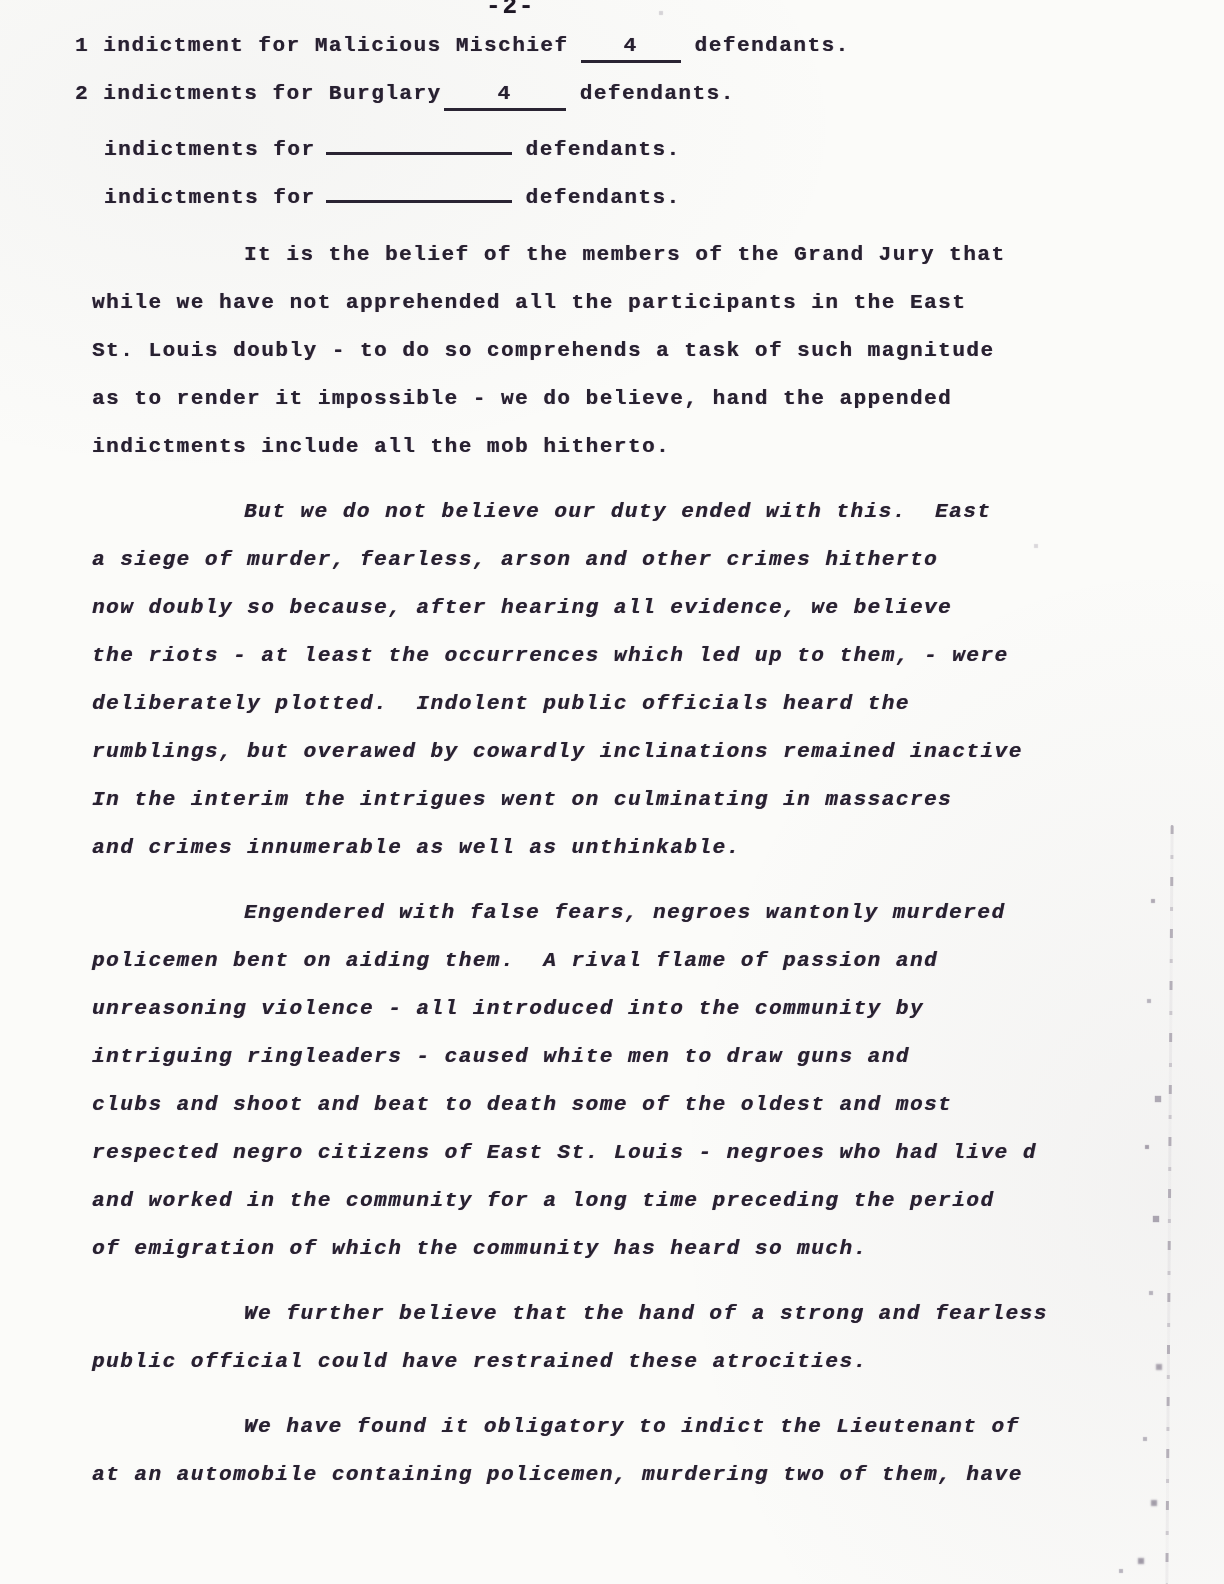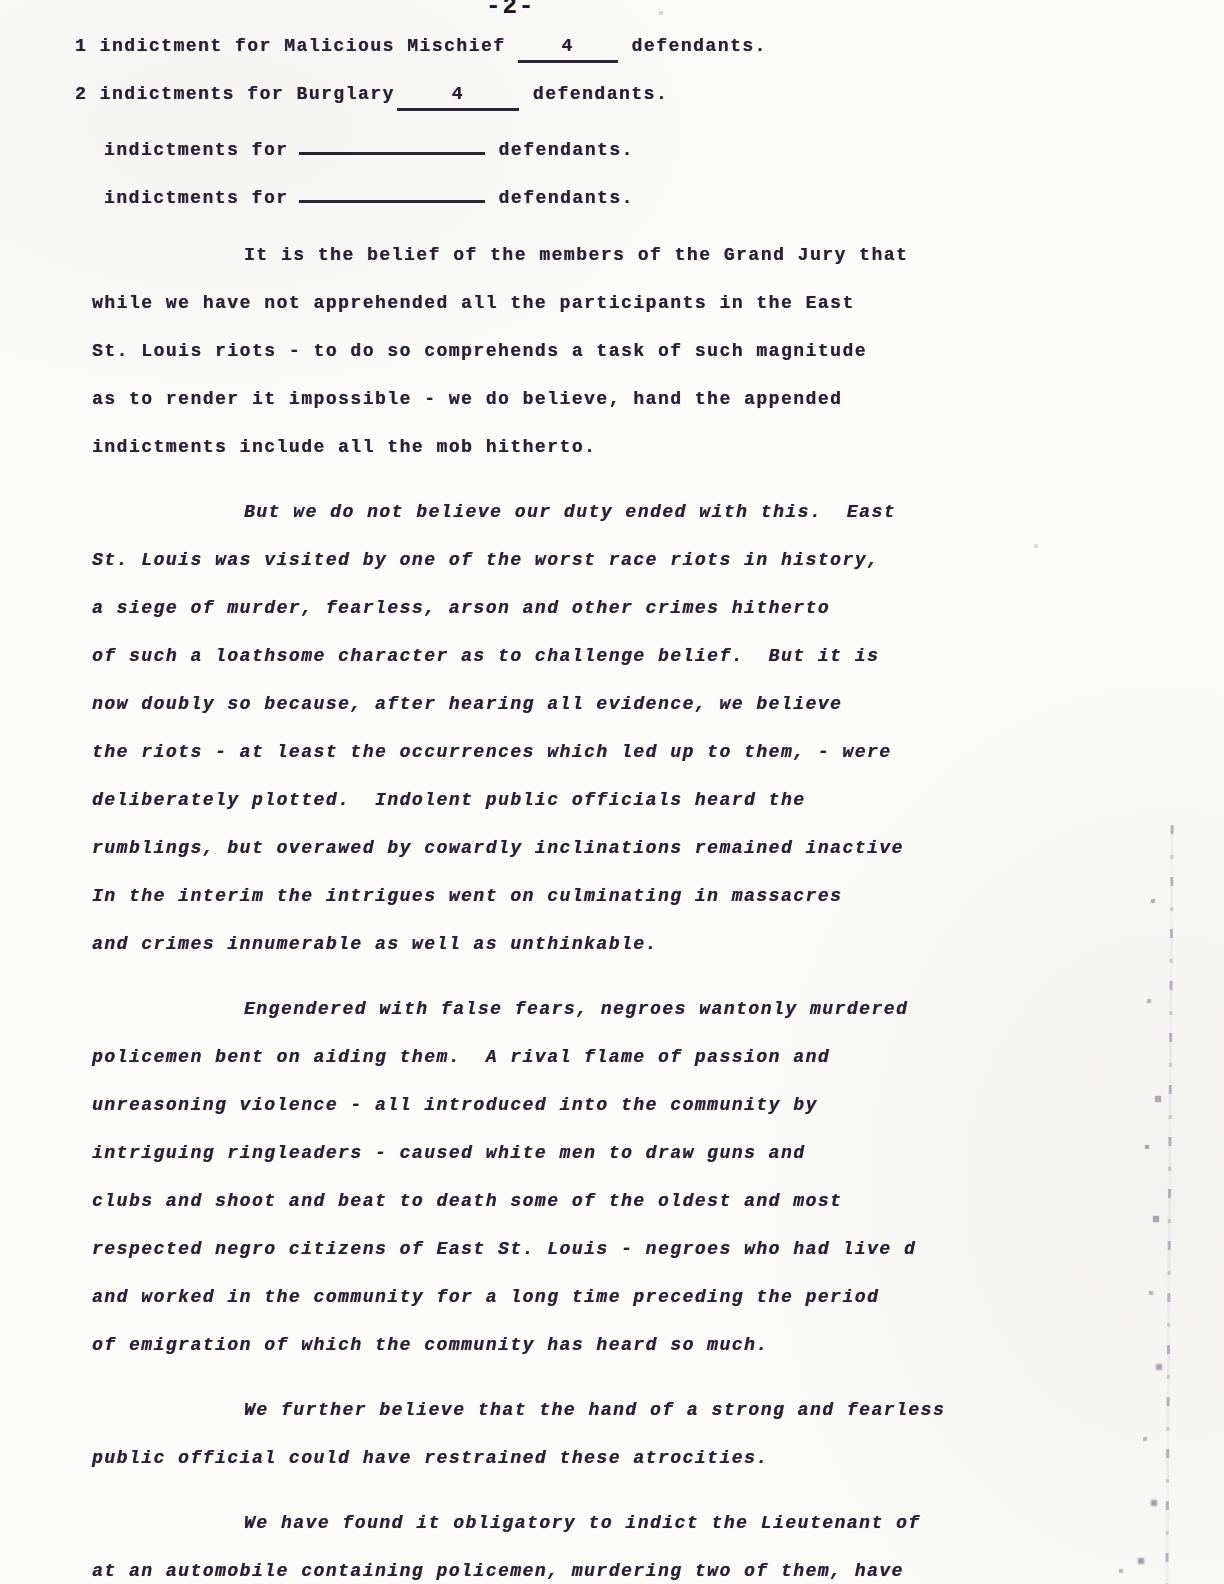--- a/index.html
+++ b/index.html
@@ -32,21 +32,21 @@
   }
   .content {
     position: absolute;
     top: 22px;
     left: 75px;
     width: 1005px;
   }
   .line {
     height: 48px;
     line-height: 48px;
-    font-size: 18px;
+    font-size: 21px;
     letter-spacing: 1.5px;
     white-space: pre;
   }
   
   .list .line.indented { padding-left: 29px; }
   .blank {
     display: inline-block;
     border-bottom: 3px solid #2a2433;
     text-align: center;
     height: 34px;
@@ -111,29 +111,27 @@
     <div class="list" id="indictment-list">
         <div class="line"><span>1 indictment for Malicious Mischief</span><span class="blank">4</span><span>defendants.</span></div>
         <div class="line"><span>2 indictments for Burglary</span><span class="blank">4</span><span>defendants.</span></div>
         <div class="line indented"><span>indictments for</span><span class="blank"></span><span>defendants.</span></div>
         <div class="line indented"><span>indictments for</span><span class="blank"></span><span>defendants.</span></div>
       </div>
     <div class="body" id="document-body">
         <div class="para">
           <div class="line">It is the belief of the members of the Grand Jury that</div>
           <div class="line">while we have not apprehended all the participants in the East</div>
-          <div class="line">St. Louis riots - to do so comprehends a task of such magnitude</div>
+          <div class="line">St. Louis doubly - to do so comprehends a task of such magnitude</div>
           <div class="line">as to render it impossible - we do believe, hand the appended</div>
           <div class="line">indictments include all the mob hitherto.</div>
         </div>
         <div class="para">
           <div class="line">But we do not believe our duty ended with this.  East</div>
-          <div class="line">St. Louis was visited by one of the worst race riots in history,</div>
           <div class="line">a siege of murder, fearless, arson and other crimes hitherto</div>
-          <div class="line">of such a loathsome character as to challenge belief.  But it is</div>
           <div class="line">now doubly so because, after hearing all evidence, we believe</div>
           <div class="line">the riots - at least the occurrences which led up to them, - were</div>
           <div class="line">deliberately plotted.  Indolent public officials heard the</div>
           <div class="line">rumblings, but overawed by cowardly inclinations remained inactive</div>
           <div class="line">In the interim the intrigues went on culminating in massacres</div>
           <div class="line">and crimes innumerable as well as unthinkable.</div>
         </div>
         <div class="para">
           <div class="line">Engendered with false fears, negroes wantonly murdered</div>
           <div class="line">policemen bent on aiding them.  A rival flame of passion and</div>

